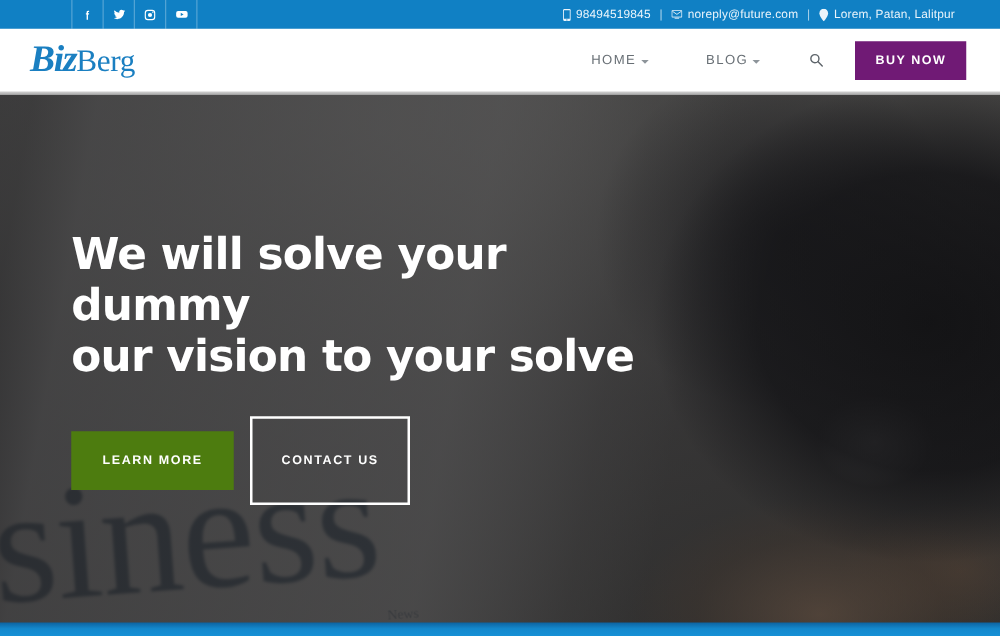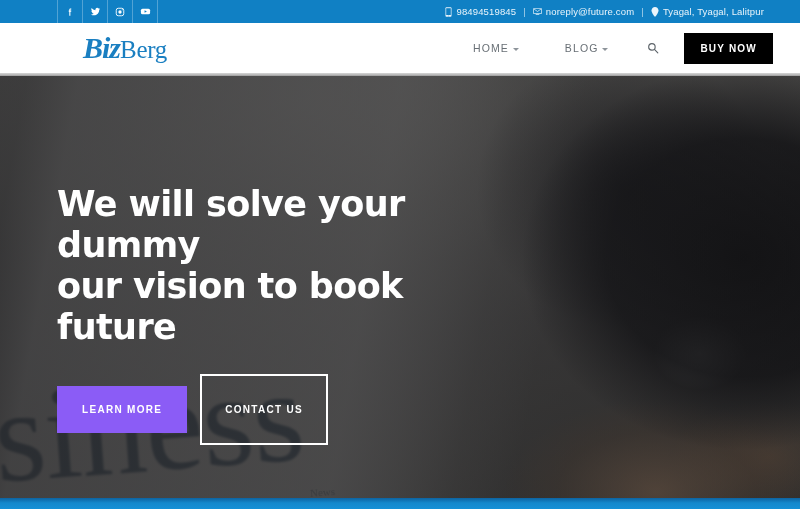--- a/index.html
+++ b/index.html
@@ -75,21 +75,21 @@
     position: relative;
     height: 50px;
     background: #ffffff;
     display: flex;
     align-items: center;
     justify-content: space-between;
     z-index: 20;
   }
 
   .logo {
-    margin-left: 83px;
+    margin-left: 24px;
     display: flex;
     align-items: baseline;
     cursor: pointer;
     user-select: none;
   }
   .logo-mark {
     font-family: "Liberation Serif", serif;
     font-style: italic;
     font-weight: bold;
     font-size: 30px;
@@ -131,21 +131,21 @@
     margin-top: 2px;
   }
   .search-btn {
     padding: 0 13px 0 10px;
     display: flex;
     align-items: center;
     cursor: pointer;
     color: #5d646a;
   }
   .buy-btn {
-    background: #000000;
+    background: #701a75;
     color: #ffffff;
     font-size: 10px;
     font-weight: bold;
     letter-spacing: 1.2px;
     padding: 10px 16px;
     border: none;
     cursor: pointer;
     font-family: "Liberation Sans", sans-serif;
     text-transform: uppercase;
   }
@@ -249,21 +249,21 @@
     letter-spacing: 0.05px;
   }
 
   .hero-actions {
     margin-top: 26px;
     display: flex;
     align-items: center;
     gap: 13px;
   }
   .btn-primary {
-    background: #8b5cf6;
+    background: #4d7c0f;
     color: #ffffff;
     border: none;
     font-family: "Liberation Sans", sans-serif;
     font-size: 10px;
     font-weight: bold;
     letter-spacing: 1.3px;
     padding: 18px 25px;
     cursor: pointer;
     text-transform: uppercase;
   }
@@ -344,21 +344,21 @@
         </span>
         <span>noreply@future.com</span>
       </span>
       <span class="contact-sep">|</span>
       <span class="contact-item">
         <span>
           <svg width="8" height="10" viewBox="0 0 16 20" fill="currentColor">
               <path d="M8 0C4.1 0 1 3.1 1 7c0 5.2 7 13 7 13s7-7.8 7-13c0-3.9-3.1-7-7-7z"></path>
             </svg>
         </span>
-        <span>Tyagal, Tyagal, Lalitpur</span>
+        <span>Lorem, Patan, Lalitpur</span>
       </span>
     </div>
   </div>
 
   <div class="header">
     <div class="logo">
       <span class="logo-mark">Biz</span>
       <span class="logo-rest">Berg</span>
     </div>
 
@@ -385,21 +385,21 @@
 
   <div class="hero">
     <div class="hero-photo"></div>
     <div class="news-word">isiness</div>
     <div class="news-sub">News</div>
     <div class="hero-scrim"></div>
 
     <div class="hero-content">
       <h1 class="hero-title">
         <span>We will solve your dummy</span><br>
-        <span>our vision to book future</span>
+        <span>our vision to your solve</span>
       </h1>
       <div class="hero-actions">
         <button class="btn-primary">LEARN MORE</button>
         <button class="btn-outline">CONTACT US</button>
       </div>
     </div>
 
     <div class="bottom-strip"></div>
   </div>
 

